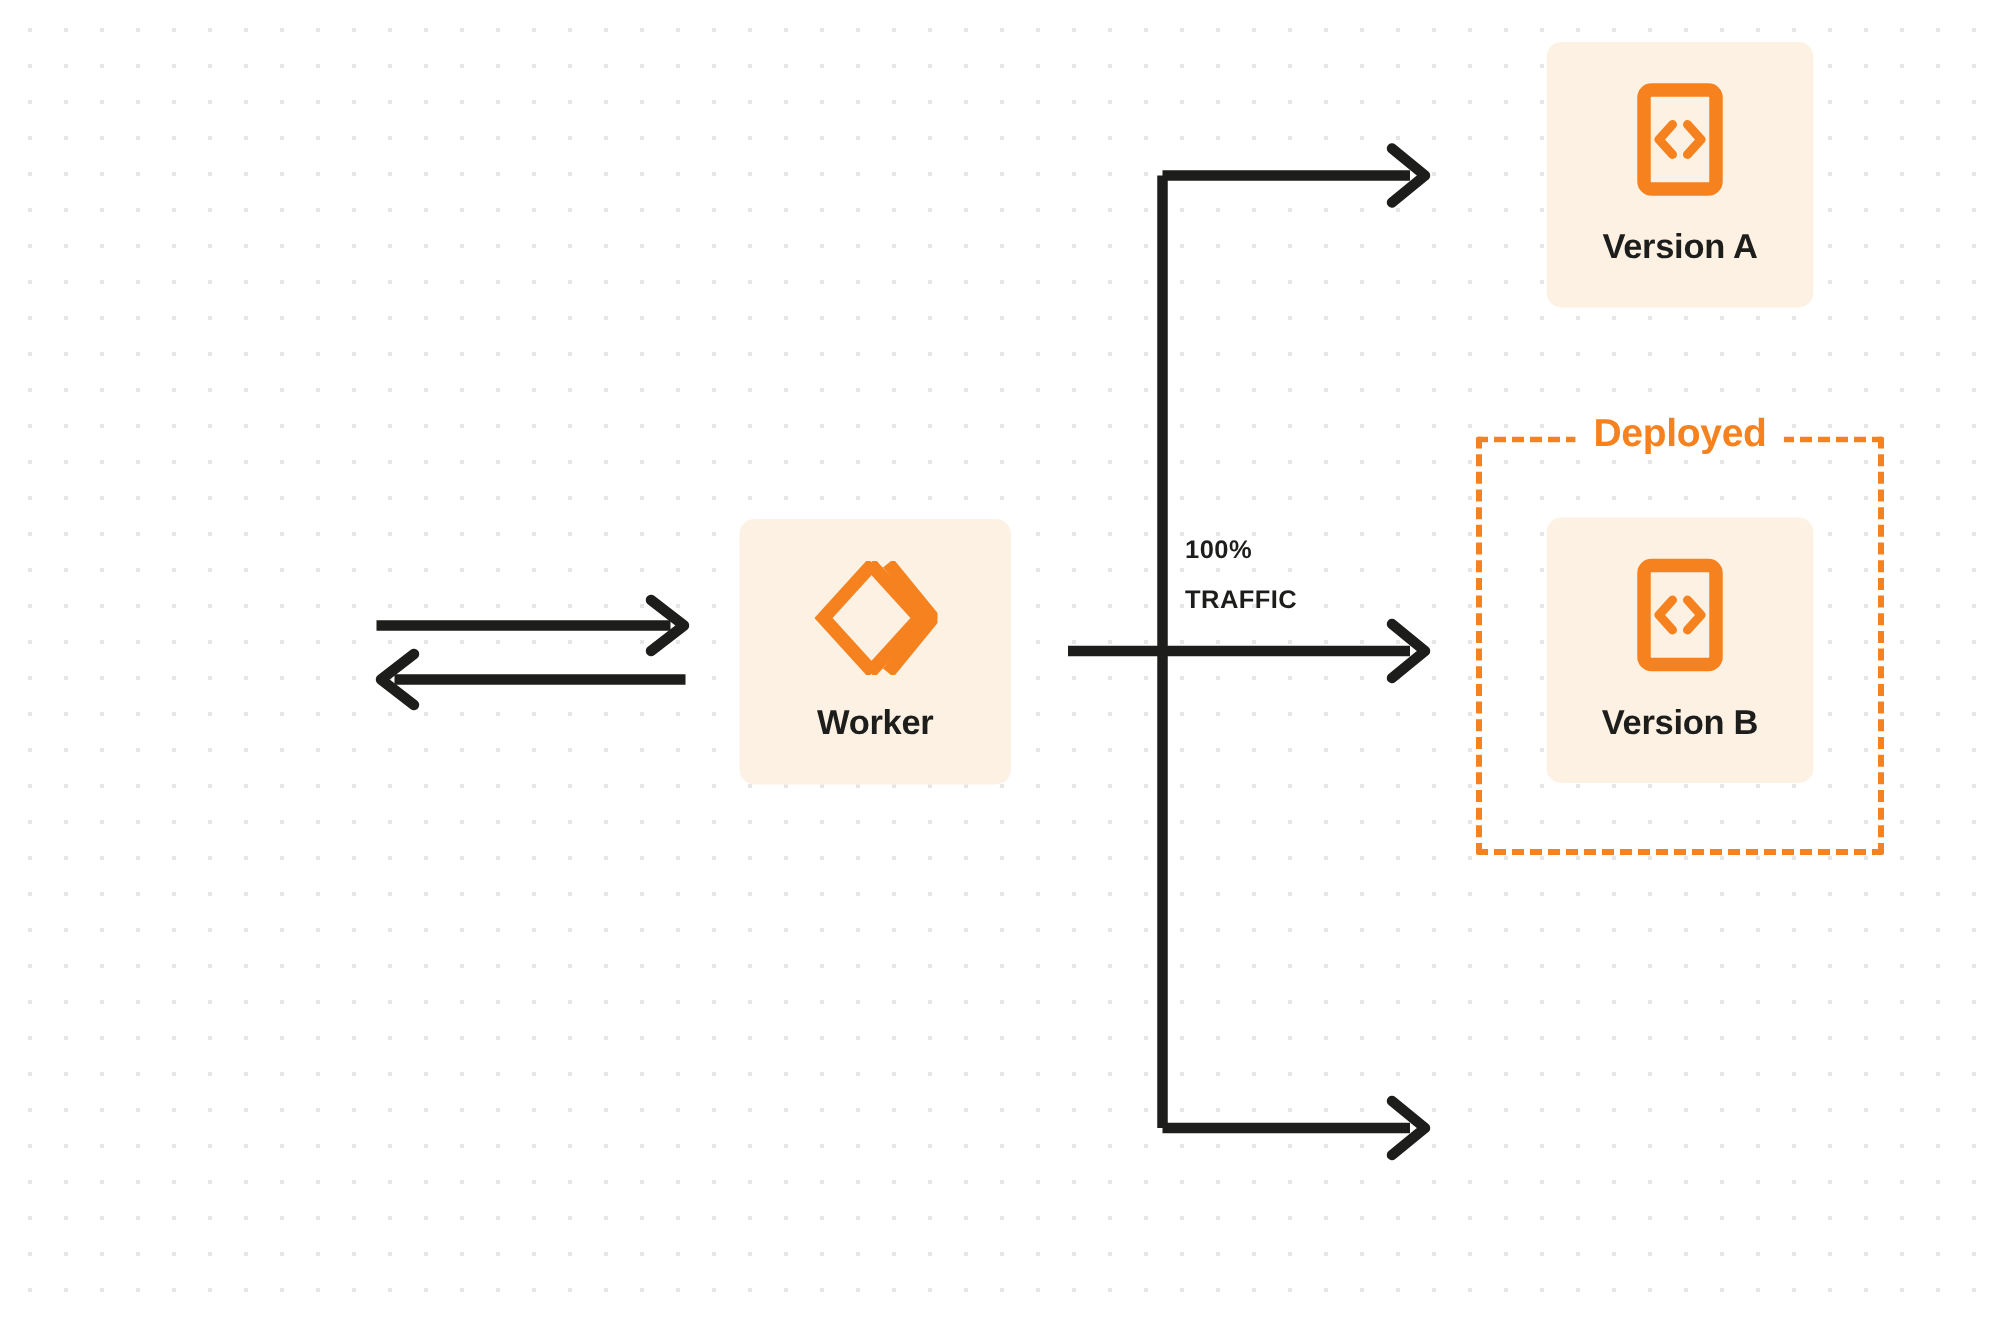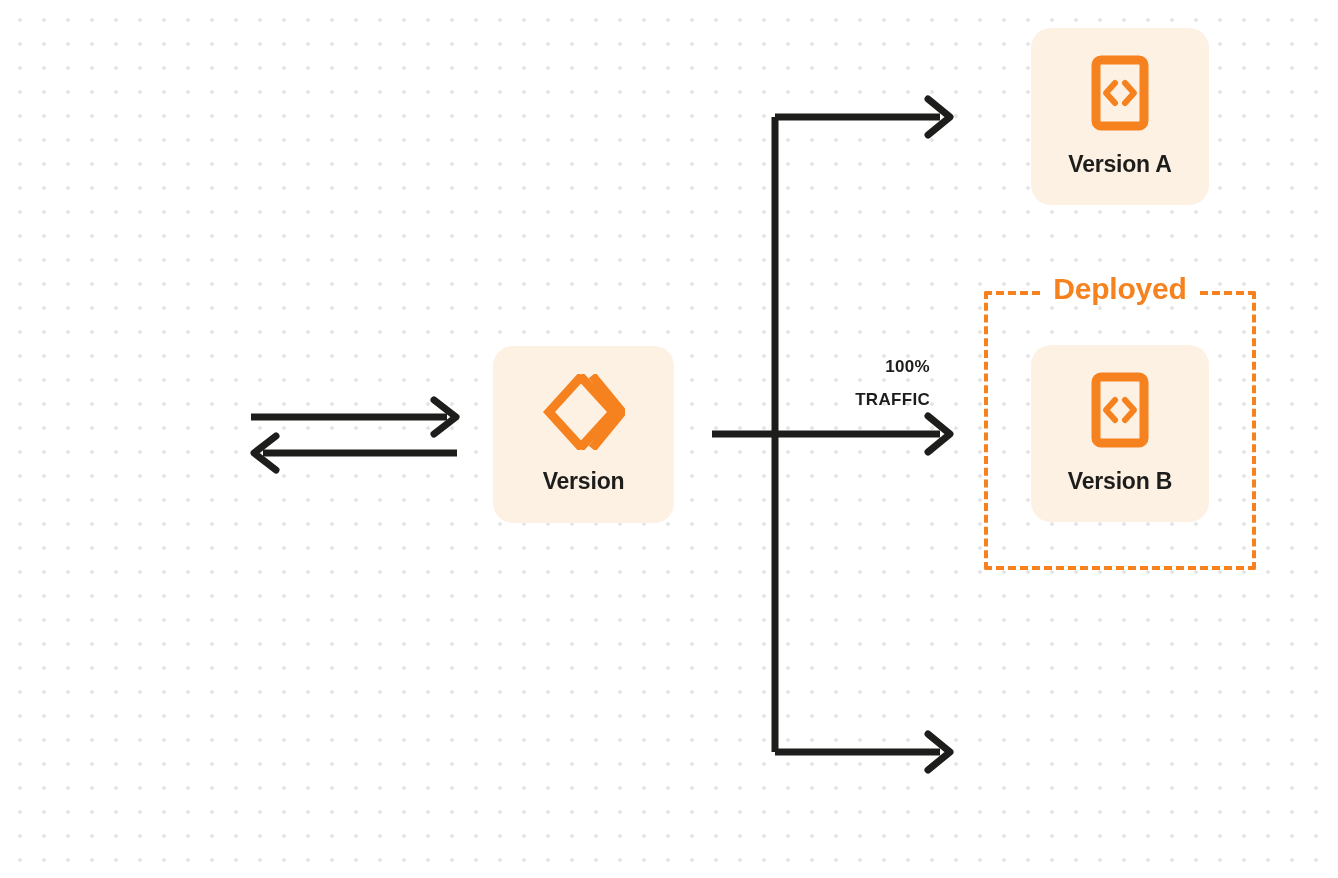--- a/index.html
+++ b/index.html
@@ -22,21 +22,21 @@
   #canvas {
     position: absolute;
     inset: 0;
     width: 1338px;
     height: 878px;
   }
 
   
   .node {
     position: absolute;
-    border-radius: 20px;
+    border-radius: 10px;
     display: flex;
     flex-direction: column;
     align-items: center;
     justify-content: center;
   }
 
   .node-label {
     font-size: 23px;
     font-weight: 700;
     color: #1D1D1B;
@@ -87,34 +87,34 @@
     border: 4px dashed #F6821F;
     border-radius: 2px;
   }
   #deployed-label {
     position: absolute;
     left: 50%;
     top: -4px;
     transform: translate(-50%, -56%);
     background: #FFFFFF;
     padding: 0 12px;
-    font-size: 30px;
+    font-size: 26px;
     font-weight: 700;
     color: #F6821F;
     white-space: nowrap;
     letter-spacing: -0.2px;
   }
 
   
   #traffic-label {
     position: absolute;
     left: 790px;
     top: 350px;
     width: 140px;
-    text-align: right;
+    text-align: left;
     font-size: 17px;
     font-weight: 700;
     color: #1D1D1B;
     line-height: 1.95;
     letter-spacing: 0.3px;
   }
   #traffic-label .traffic-pct { display:block; }
   #traffic-label .traffic-word { display:block; }
 
   
@@ -168,21 +168,21 @@
     <span class="worker-icon">
       <svg width="82" height="76" viewBox="0 0 82 76" fill="none">
 
         <polyline points="36,5 6,38 36,71" stroke="#F6821F" stroke-width="9" stroke-linecap="square" stroke-linejoin="miter" fill="none"></polyline>
 
         <polyline points="40,5 70,38 40,71" stroke="#F6821F" stroke-width="9" stroke-linecap="square" stroke-linejoin="miter" fill="none"></polyline>
 
         <polyline points="52,5 79,38 52,71" stroke="#F6821F" stroke-width="9" stroke-linecap="square" stroke-linejoin="miter" fill="none"></polyline>
       </svg>
     </span>
-    <span class="node-label">Version</span>
+    <span class="node-label">Worker</span>
   </div>
 
   <div id="deployed-region">
     <span id="deployed-label">Deployed</span>
   </div>
 
   <div class="node version-node" id="version-a-node">
     <span class="code-icon">
       <svg width="58" height="76" viewBox="0 0 58 76" fill="none">
         <rect x="5" y="5" width="48" height="66" rx="5" stroke="#F6821F" stroke-width="9" fill="none"></rect>

